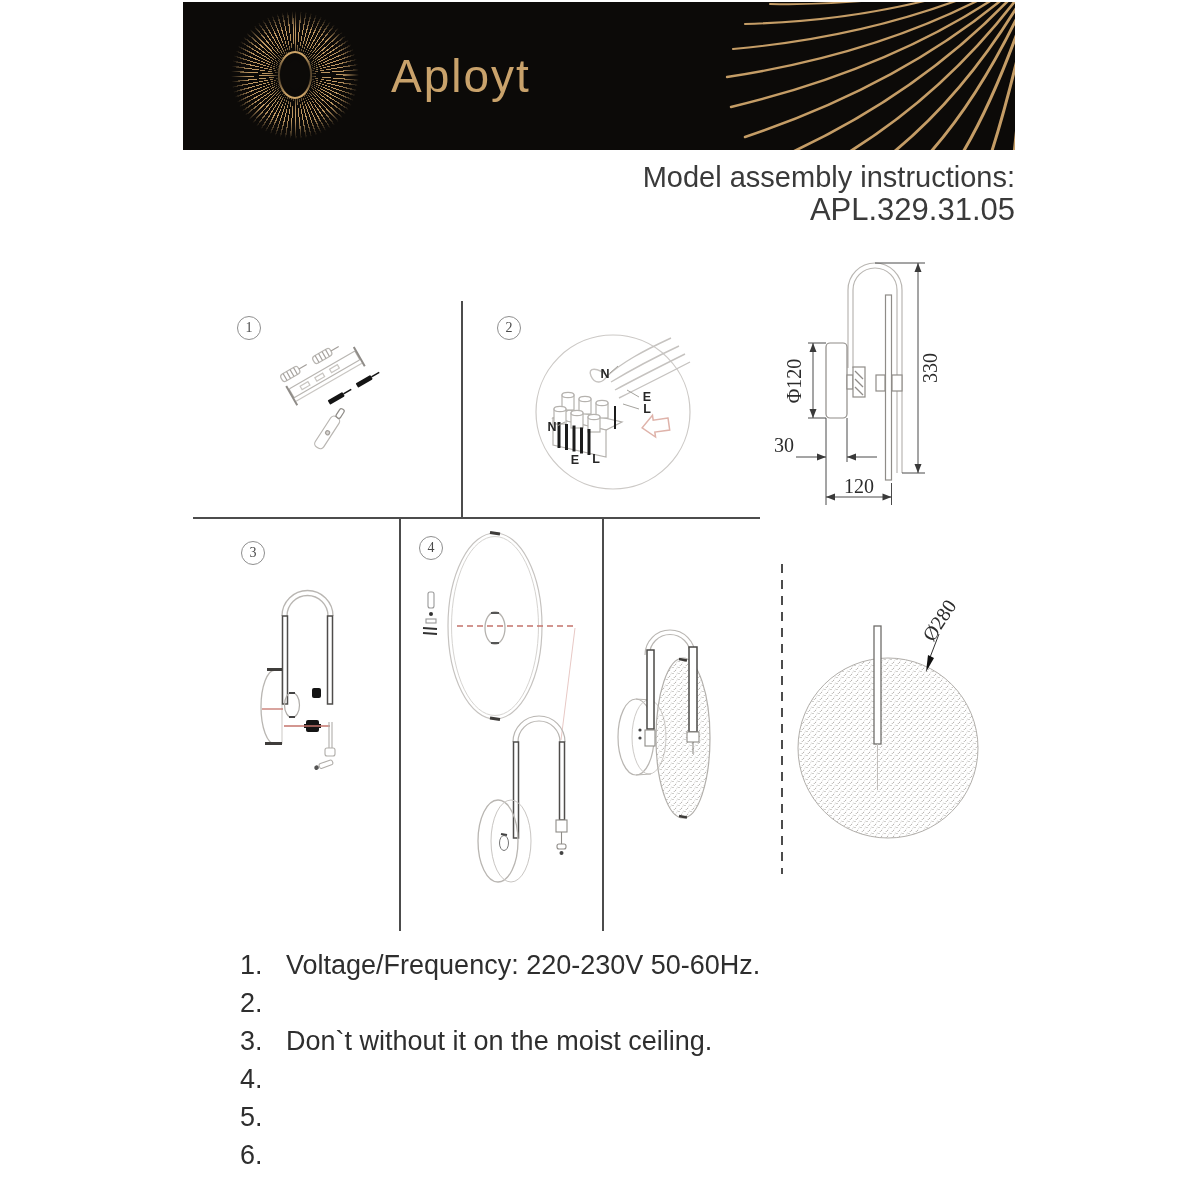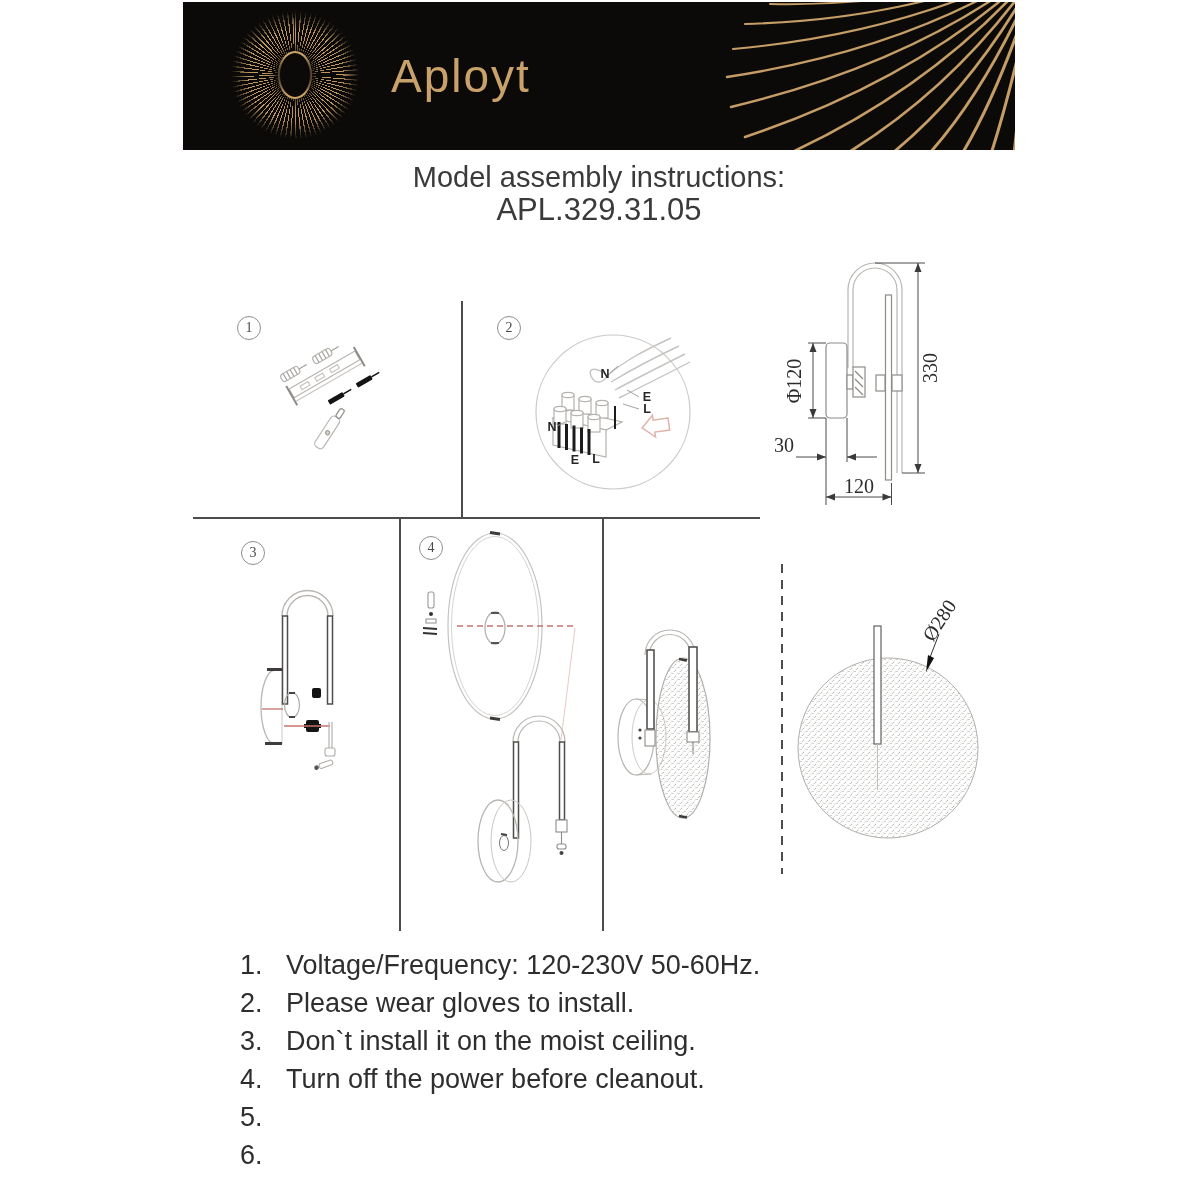--- a/index.html
+++ b/index.html
@@ -12,21 +12,21 @@
     background:repeating-conic-gradient(rgba(201,160,104,0.95) 0deg 1.3deg, rgba(12,10,8,0) 1.3deg 4.7deg);
     -webkit-mask-image:radial-gradient(circle at 50% 50%, transparent 0 13px, #000 21px 46px, transparent 64px);
     mask-image:radial-gradient(circle at 50% 50%, transparent 0 13px, #000 21px 46px, transparent 64px);}
   .sb-core{position:absolute;left:50%;top:50%;transform:translate(-50%,-50%);width:30px;height:44px;
     background:#0c0a08;border:2px solid #cda468;border-radius:50%;box-shadow:0 0 10px 4px rgba(12,10,8,0.85);}
   .brand{position:absolute;left:208px;top:0;height:148px;display:flex;align-items:center;
     color:#c9a26b;font-size:46px;letter-spacing:2px;font-weight:400;}
   .rays{position:absolute;right:0;top:0;width:300px;height:148px;}
 
   
-  .titleblock{position:absolute;left:0;top:158px;width:832px;text-align:center;color:#3a3a3a;}
+  .titleblock{position:absolute;left:0;top:158px;width:832px;text-align:right;color:#3a3a3a;}
   .t1{font-size:29px;line-height:34px;}
   .t2{font-size:31px;line-height:31px;}
 
   
   .dv{position:absolute;background:#4c4c4c;}
   .v1{left:278px;top:299px;width:2px;height:217px;}
   .h1{left:10px;top:515px;width:567px;height:2px;}
   .v2{left:216px;top:517px;width:2px;height:412px;}
   .v3{left:419px;top:517px;width:2px;height:412px;}
   .step{position:absolute;width:22px;height:22px;border:1.5px solid #8f8f8f;border-radius:50%;
@@ -375,33 +375,31 @@
     <rect x="98" y="64" width="7" height="118" fill="#ffffff" stroke="#6f6d6a" stroke-width="1.3"></rect>
     <line x1="101.5" y1="182" x2="101.5" y2="228" stroke="#c2bfbc" stroke-width="1"></line>
     <text class="dimtxt" x="169" y="62" text-anchor="middle" transform="rotate(-57 169 62)" font-size="21">Ø280</text>
     <line x1="163" y1="72" x2="153" y2="98" stroke="#333" stroke-width="1"></line>
     <polygon points="150,110 158,96 152,93" fill="#111"></polygon>
   </svg>
 
   <div class="instructions">
     <div class="irow">
       <span class="inum">1.</span>
-      <span class="itext">Voltage/Frequency: 120-230V 50-60Hz.</span>
+      <span class="itext">Voltage/Frequency: 220-230V 50-60Hz.</span>
     </div>
     <div class="irow">
       <span class="inum">2.</span>
-      <span class="itext">Please wear gloves to install.</span>
     </div>
     <div class="irow">
       <span class="inum">3.</span>
-      <span class="itext">Don`t install it on the moist ceiling.</span>
+      <span class="itext">Don`t without it on the moist ceiling.</span>
     </div>
     <div class="irow">
       <span class="inum">4.</span>
-      <span class="itext">Turn off the power before cleanout.</span>
     </div>
     <div class="irow">
       <span class="inum">5.</span>
     </div>
     <div class="irow">
       <span class="inum">6.</span>
     </div>
   </div>
 
 </div>

